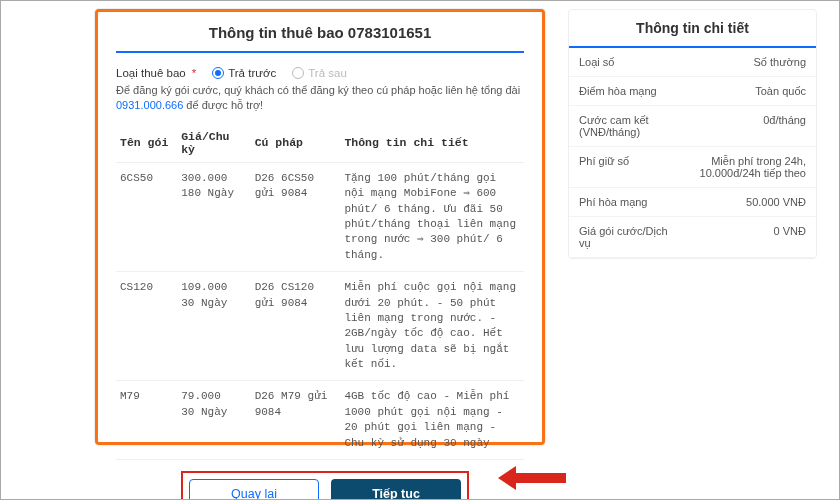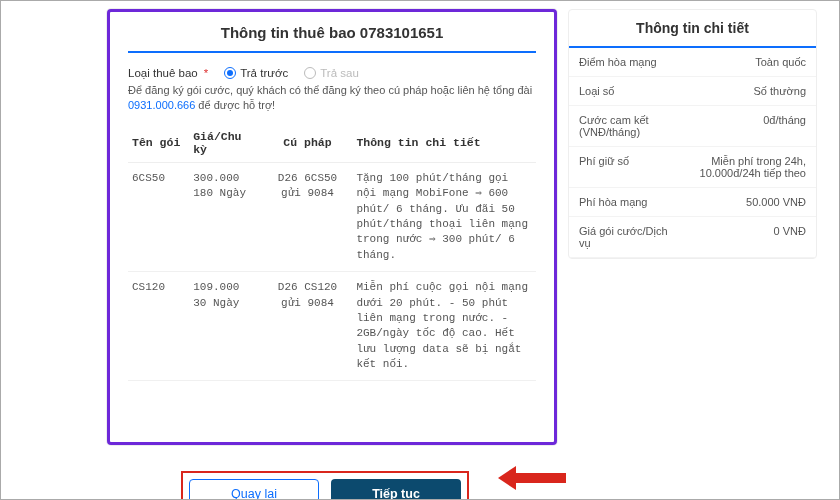--- a/index.html
+++ b/index.html
@@ -10,26 +10,25 @@
       height: 500px;
       position: relative;
       overflow: hidden;
       border: 1px solid #aaa;
     }
     .main-panel {
       position: absolute;
       left: 94px; top: 8px;
       width: 450px;
       height: 436px;
-      border: 3px solid #6d28d9;
+      border: 3px solid #f97316;
       border-radius: 4px;
       background: #fff;
       padding: 12px 18px 0 18px;
       box-shadow: 0 0 0 1px #eee;
-      margin-left: 12px;
     }
     .panel-title {
       text-align: center;
       font-weight: 600;
       font-size: 15px;
       color: #333;
       padding-bottom: 10px;
       border-bottom: 2px solid #0d6efd;
     }
     .radio-row {
@@ -72,21 +71,21 @@
     }
     table.plans td {
       padding: 8px 4px;
       border-bottom: 1px solid #f0f0f0;
       vertical-align: top;
       color: #555;
       line-height: 1.4;
     }
     table.plans th:nth-child(1), table.plans td:nth-child(1) { width: 15%; }
     table.plans th:nth-child(2), table.plans td:nth-child(2) { width: 18%; }
-    table.plans th:nth-child(3), table.plans td:nth-child(3) { width: 22%; text-align: center; }
+    table.plans th:nth-child(3), table.plans td:nth-child(3) { width: 22%; }
     table.plans th:nth-child(4), table.plans td:nth-child(4) { width: 45%; }
     .plan-name { color: #0d6efd; font-weight: 500; }
     
     .side-panel {
       position: absolute;
       left: 567px; top: 8px;
       width: 249px;
       border: 1px solid #eee;
       border-radius: 4px;
       background: #fff;
@@ -181,34 +180,41 @@
           <td>D26 6CS50 gửi 9084</td>
           <td>Tặng 100 phút/tháng gọi nội mạng MobiFone ⇒ 600 phút/ 6 tháng. Ưu đãi 50 phút/tháng thoại liên mạng trong nước ⇒ 300 phút/ 6 tháng.</td>
         </tr>
         <tr>
           <td class="plan-name">CS120</td>
           <td style="white-space: pre-line;">109.000
 30 Ngày</td>
           <td>D26 CS120 gửi 9084</td>
           <td>Miễn phí cuộc gọi nội mạng dưới 20 phút. - 50 phút liên mạng trong nước. - 2GB/ngày tốc độ cao. Hết lưu lượng data sẽ bị ngắt kết nối.</td>
         </tr>
+        <tr>
+          <td class="plan-name">M79</td>
+          <td style="white-space: pre-line;">79.000
+30 Ngày</td>
+          <td>D26 M79 gửi 9084</td>
+          <td>4GB tốc độ cao - Miễn phí 1000 phút gọi nội mạng - 20 phút gọi liên mạng - Chu kỳ sử dụng 30 ngày</td>
+        </tr>
       </tbody>
   </table>
 </div>
 
 <div class="side-panel">
   <div class="side-title">Thông tin chi tiết</div>
   <div id="side-rows">
       <div class="side-row">
+        <div class="side-label">Loại số</div>
+        <div class="side-val">Số thường</div>
+      </div>
+      <div class="side-row">
         <div class="side-label">Điểm hòa mạng</div>
         <div class="side-val">Toàn quốc</div>
-      </div>
-      <div class="side-row">
-        <div class="side-label">Loại số</div>
-        <div class="side-val">Số thường</div>
       </div>
       <div class="side-row">
         <div class="side-label">Cước cam kết (VNĐ/tháng)</div>
         <div class="side-val">0đ/tháng</div>
       </div>
       <div class="side-row">
         <div class="side-label">Phí giữ số</div>
         <div class="side-val">Miễn phí trong 24h, 10.000đ/24h tiếp theo</div>
       </div>
       <div class="side-row">

